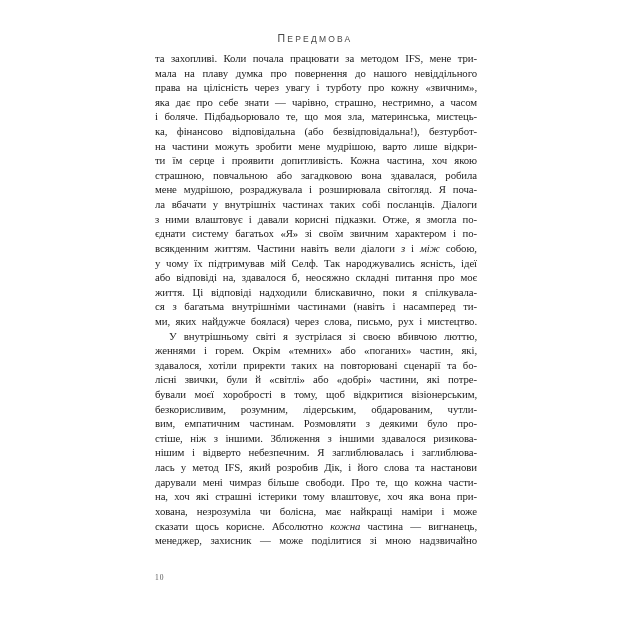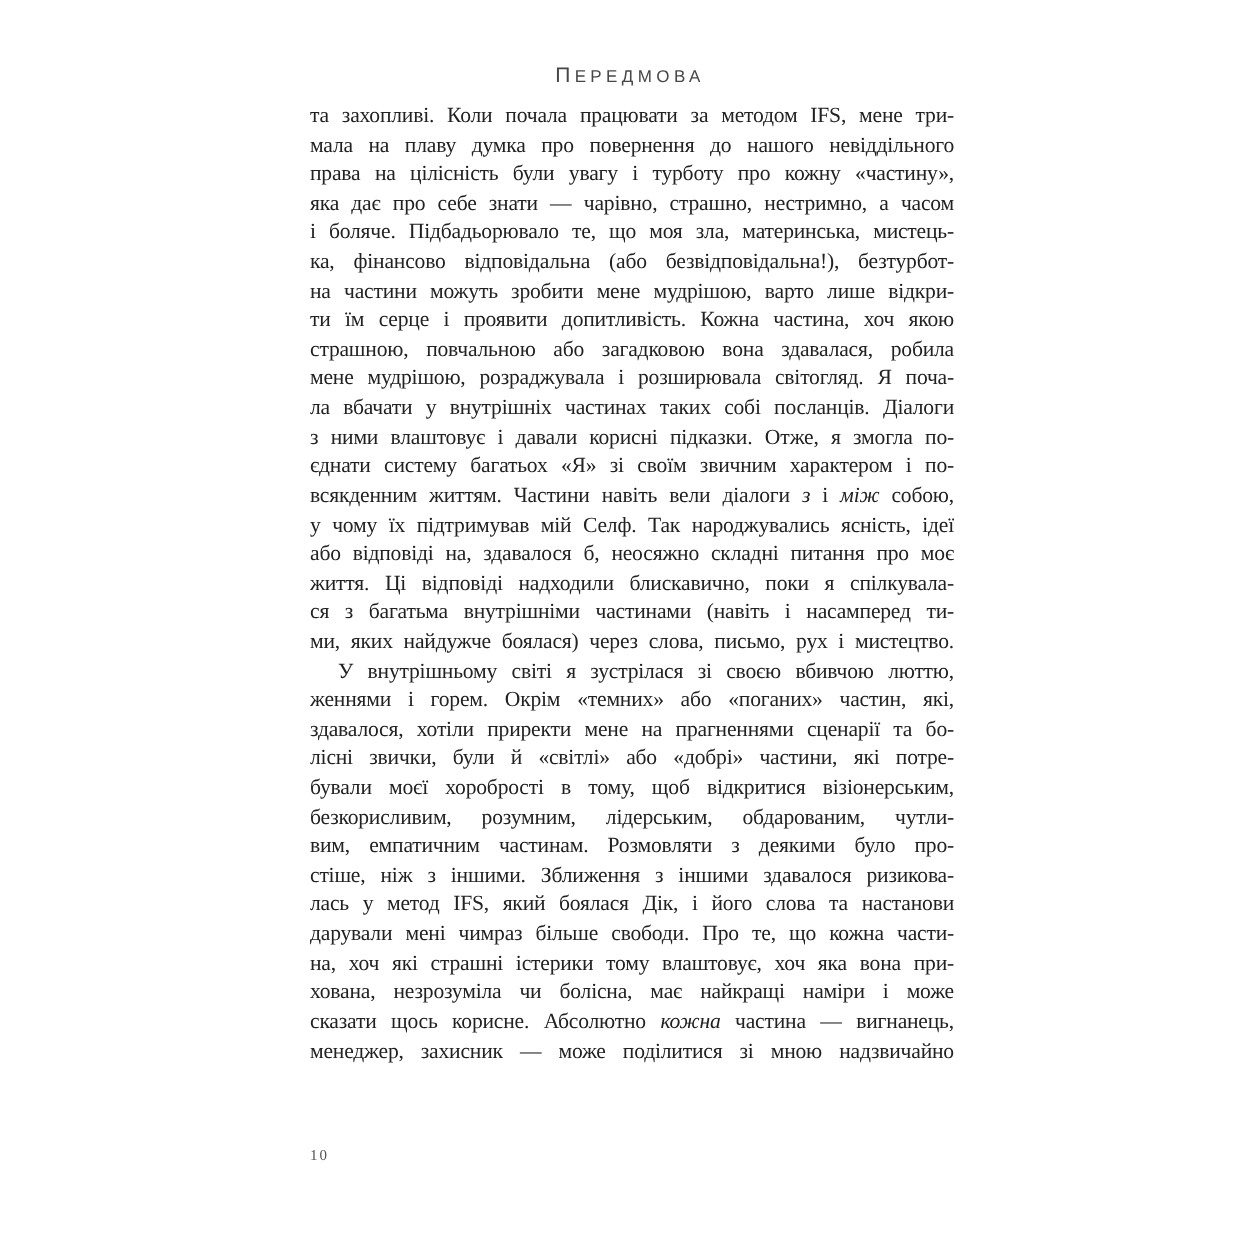--- a/index.html
+++ b/index.html
@@ -42,46 +42,47 @@
 </style>
 </head>
 <body>
 
 <div class="page">
   <div class="running-header">ПЕРЕДМОВА</div>
 
   <div class="text-block">
       <div class="line"><span>та захопливі. Коли почала працювати за методом IFS, мене три-</span></div>
       <div class="line"><span>мала на плаву думка про повернення до нашого невіддільного</span></div>
-      <div class="line"><span>права на цілісність були увагу і турботу про кожну «частину»,</span></div>
+      <div class="line"><span>права на цілісність через увагу і турботу про кожну «звичним»,</span></div>
       <div class="line"><span>яка дає про себе знати — чарівно, страшно, нестримно, а часом</span></div>
       <div class="line"><span>і боляче. Підбадьорювало те, що моя зла, материнська, мистець-</span></div>
       <div class="line"><span>ка, фінансово відповідальна (або безвідповідальна!), безтурбот-</span></div>
       <div class="line"><span>на частини можуть зробити мене мудрішою, варто лише відкри-</span></div>
       <div class="line"><span>ти їм серце і проявити допитливість. Кожна частина, хоч якою</span></div>
       <div class="line"><span>страшною, повчальною або загадковою вона здавалася, робила</span></div>
       <div class="line"><span>мене мудрішою, розраджувала і розширювала світогляд. Я поча-</span></div>
       <div class="line"><span>ла вбачати у внутрішніх частинах таких собі посланців. Діалоги</span></div>
       <div class="line"><span>з ними влаштовує і давали корисні підказки. Отже, я змогла по-</span></div>
       <div class="line"><span>єднати систему багатьох «Я» зі своїм звичним характером і по-</span></div>
       <div class="line"><span>всякденним життям. Частини навіть вели діалоги </span><em>з</em><span> і </span><em>між</em><span> собою,</span></div>
       <div class="line"><span>у чому їх підтримував мій Селф. Так народжувались ясність, ідеї</span></div>
       <div class="line"><span>або відповіді на, здавалося б, неосяжно складні питання про моє</span></div>
       <div class="line"><span>життя. Ці відповіді надходили блискавично, поки я спілкувала-</span></div>
       <div class="line"><span>ся з багатьма внутрішніми частинами (навіть і насамперед ти-</span></div>
       <div class="line"><span>ми, яких найдужче боялася) через слова, письмо, рух і мистецтво.</span></div>
       <div class="line indent"><span>У внутрішньому світі я зустрілася зі своєю вбивчою люттю,</span></div>
       <div class="line"><span>женнями і горем. Окрім «темних» або «поганих» частин, які,</span></div>
-      <div class="line"><span>здавалося, хотіли приректи мене на прагненнями сценарії та бо-</span></div>
+      <div class="line"><span>здавалося, хотіли приректи таких на повторювані сценарії та бо-</span></div>
       <div class="line"><span>лісні звички, були й «світлі» або «добрі» частини, які потре-</span></div>
       <div class="line"><span>бували моєї хоробрості в тому, щоб відкритися візіонерським,</span></div>
       <div class="line"><span>безкорисливим, розумним, лідерським, обдарованим, чутли-</span></div>
       <div class="line"><span>вим, емпатичним частинам. Розмовляти з деякими було про-</span></div>
       <div class="line"><span>стіше, ніж з іншими. Зближення з іншими здавалося ризикова-</span></div>
-      <div class="line"><span>лась у метод IFS, який боялася Дік, і його слова та настанови</span></div>
+      <div class="line"><span>нішим і відверто небезпечним. Я заглиблювалась і заглиблюва-</span></div>
+      <div class="line"><span>лась у метод IFS, який розробив Дік, і його слова та настанови</span></div>
       <div class="line"><span>дарували мені чимраз більше свободи. Про те, що кожна части-</span></div>
       <div class="line"><span>на, хоч які страшні істерики тому влаштовує, хоч яка вона при-</span></div>
       <div class="line"><span>хована, незрозуміла чи болісна, має найкращі наміри і може</span></div>
       <div class="line"><span>сказати щось корисне. Абсолютно </span><em>кожна</em><span> частина — вигнанець,</span></div>
       <div class="line"><span>менеджер, захисник — може поділитися зі мною надзвичайно</span></div>
     </div>
 
   <div class="page-number">10</div>
 </div>
 

